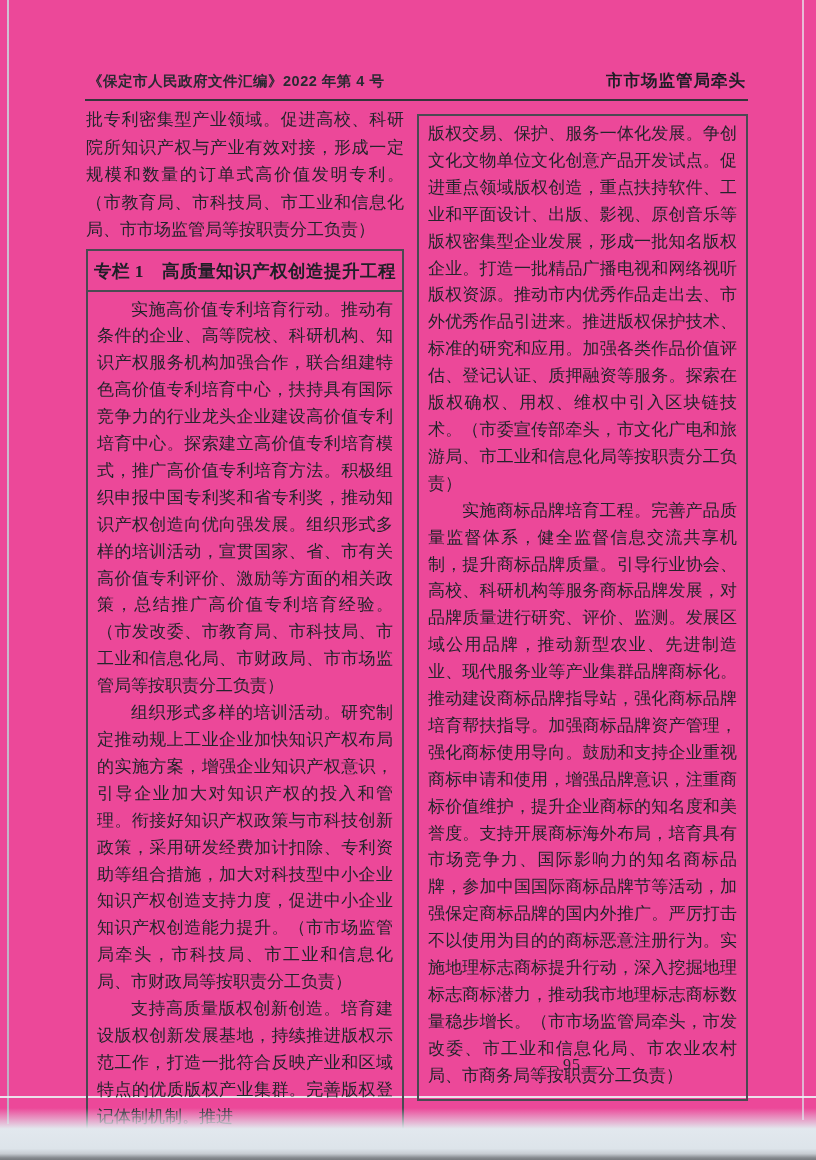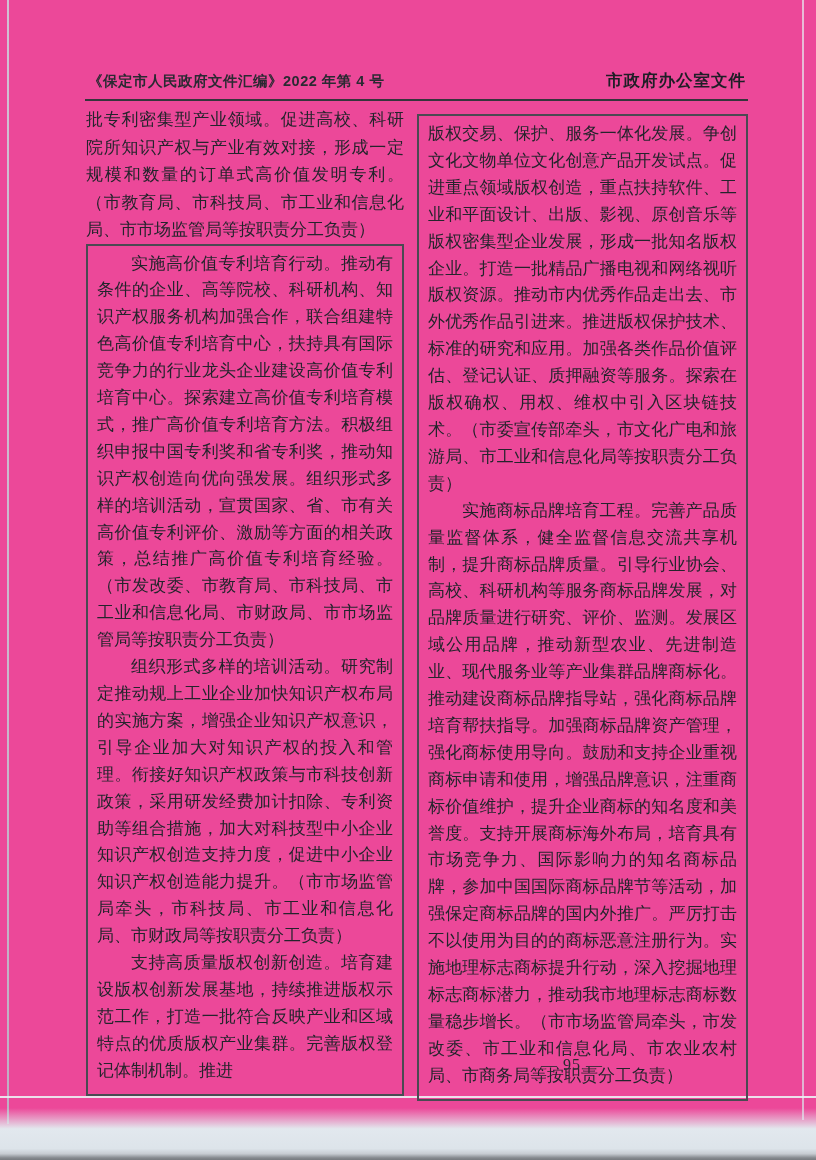--- a/index.html
+++ b/index.html
@@ -58,21 +58,21 @@
   .col-right{left:417px;width:331px;}
   .para{
     margin:0;
     font-size:17px;
     line-height:27px;
     text-align:justify;
     text-justify:inter-ideograph;
     color:#24242c;
   }
   .para.indent{text-indent:2em;}
-  .intro{line-height:27.5px;}
+  .intro{line-height:27.5px;margin-bottom:5px;}
   .box{
     border:2px solid #4a4a52;
     background:transparent;
   }
   .box-left{min-height:758px;}
   .box-right{min-height:932px;box-sizing:border-box;margin-top:8px;}
   .box-title{
     text-align:center;
     font-weight:bold;
     font-size:17.5px;
@@ -96,27 +96,28 @@
 <body>
 
 <div class="page">
 
   <div class="edge-left"></div>
   <div class="edge-right"></div>
   <div class="crease"></div>
 
   <div class="header">
     <span class="h-left">《保定市人民政府文件汇编》2022 年第 4 号</span>
-    <span class="h-right">市政府办公室文件</span>
+    <span class="h-right">市市场监管局牵头</span>
   </div>
   <div class="header-rule"></div>
 
   <div class="col col-left">
     <p class="para intro">批专利密集型产业领域。促进高校、科研院所知识产权与产业有效对接，形成一定规模和数量的订单式高价值发明专利。（市教育局、市科技局、市工业和信息化局、市市场监管局等按职责分工负责）</p>
     <div class="box box-left">
+      <div class="box-title">专栏 1　高质量知识产权创造提升工程</div>
       <div class="box-body">
           <p class="para indent">实施高价值专利培育行动。推动有条件的企业、高等院校、科研机构、知识产权服务机构加强合作，联合组建特色高价值专利培育中心，扶持具有国际竞争力的行业龙头企业建设高价值专利培育中心。探索建立高价值专利培育模式，推广高价值专利培育方法。积极组织申报中国专利奖和省专利奖，推动知识产权创造向优向强发展。组织形式多样的培训活动，宣贯国家、省、市有关高价值专利评价、激励等方面的相关政策，总结推广高价值专利培育经验。（市发改委、市教育局、市科技局、市工业和信息化局、市财政局、市市场监管局等按职责分工负责）</p>
           <p class="para indent">组织形式多样的培训活动。研究制定推动规上工业企业加快知识产权布局的实施方案，增强企业知识产权意识，引导企业加大对知识产权的投入和管理。衔接好知识产权政策与市科技创新政策，采用研发经费加计扣除、专利资助等组合措施，加大对科技型中小企业知识产权创造支持力度，促进中小企业知识产权创造能力提升。（市市场监管局牵头，市科技局、市工业和信息化局、市财政局等按职责分工负责）</p>
           <p class="para indent">支持高质量版权创新创造。培育建设版权创新发展基地，持续推进版权示范工作，打造一批符合反映产业和区域特点的优质版权产业集群。完善版权登记体制机制。推进</p>
         </div>
     </div>
   </div>
 
   <div class="col col-right">
     <div class="box box-right">

